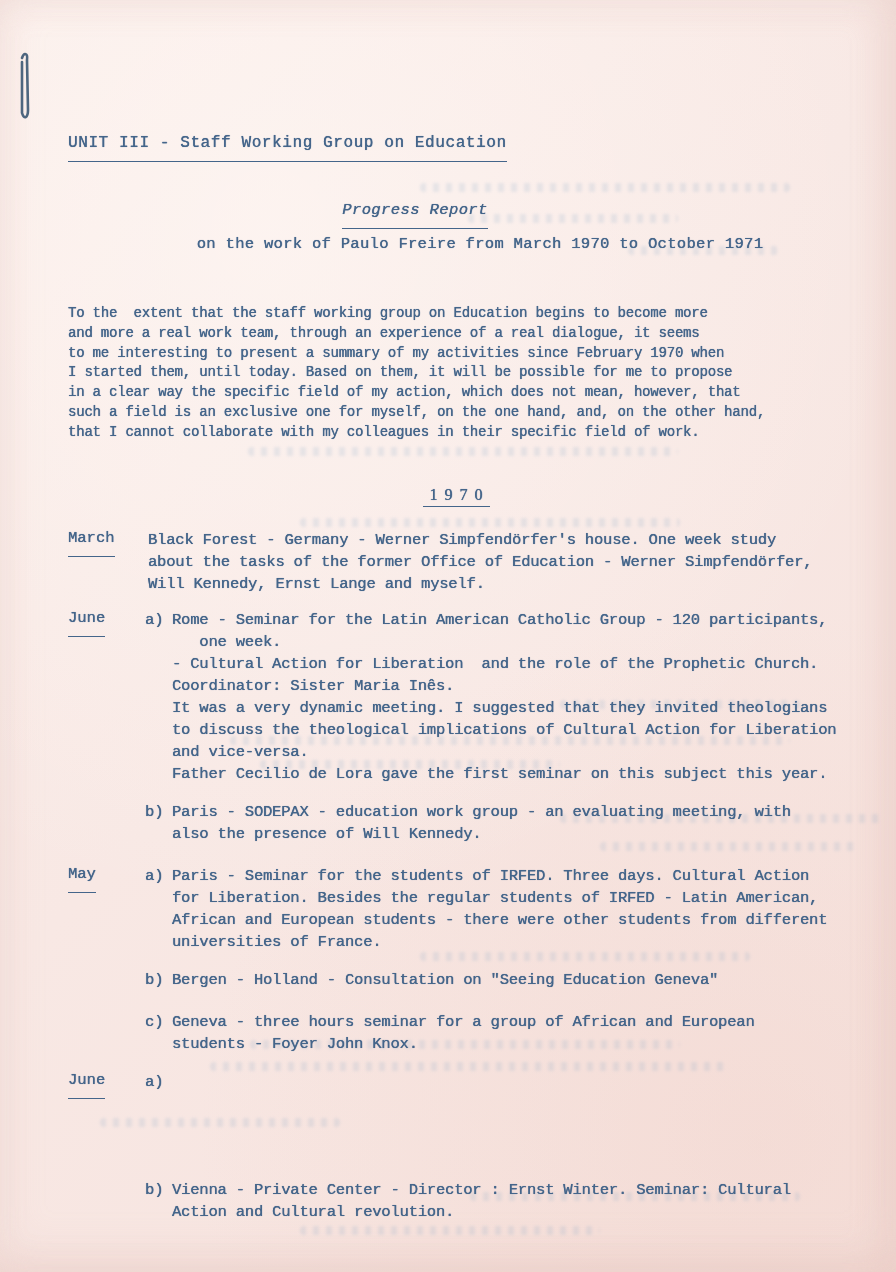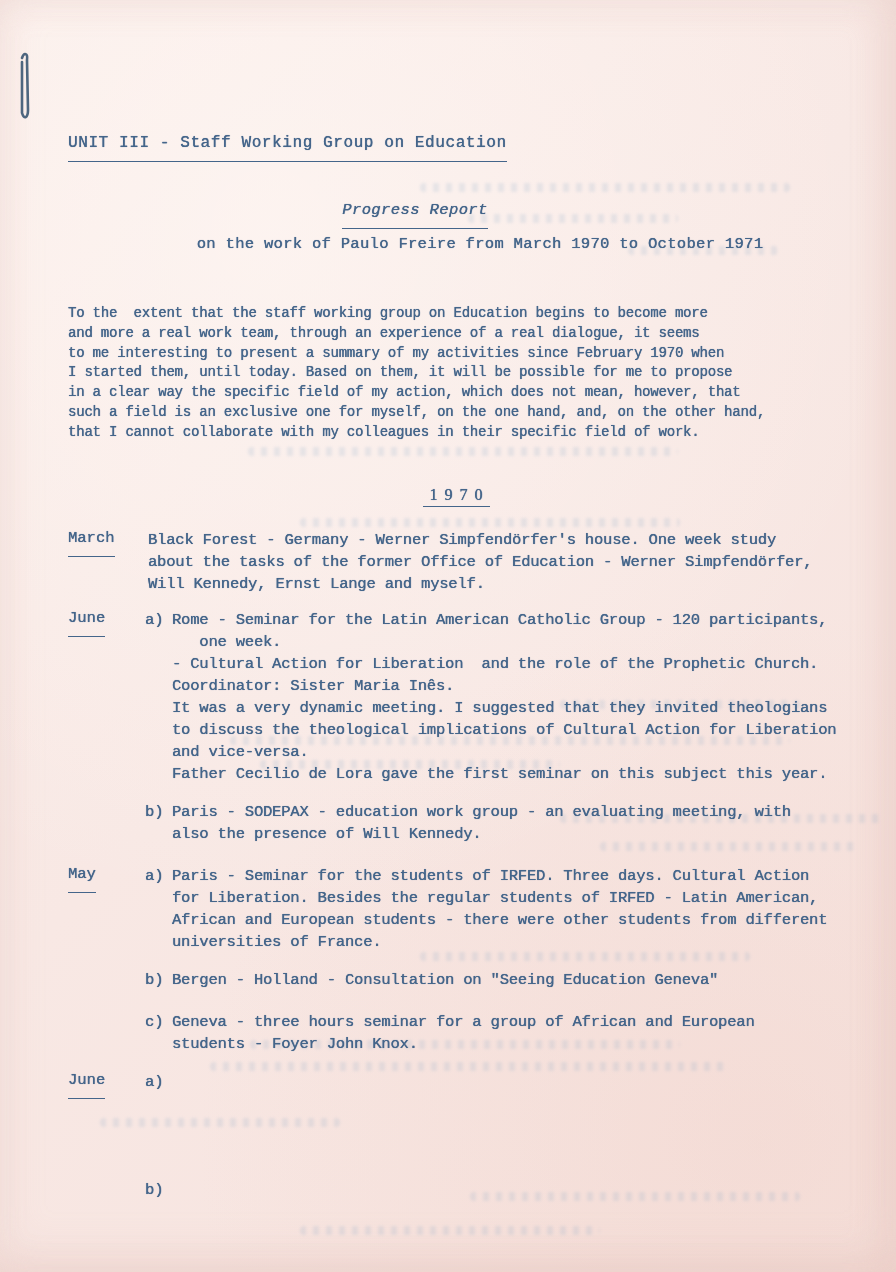--- a/index.html
+++ b/index.html
@@ -146,14 +146,16 @@
 universities of France.</div>
   <span class="marker tw" style="top:969px">b)</span>
   <div class="content tw" style="top:969px">Bergen - Holland - Consultation on "Seeing Education Geneva"</div>
   <span class="marker tw" style="top:1011px">c)</span>
   <div class="content tw" style="top:1011px">Geneva - three hours seminar for a group of African and European
 students - Foyer John Knox.</div>
 
   <span class="month tw underline" style="top:1071px">June</span>
   <span class="marker tw" style="top:1071px">a)</span>
   <span class="marker tw" style="top:1179px">b)</span>
+  <div class="content tw" style="top:1179px">Vienna - Private Center - Director : Ernst Winter. Seminar: Cultural
+Action and Cultural revolution.</div>
 
 </div>
 
 </body></html>

